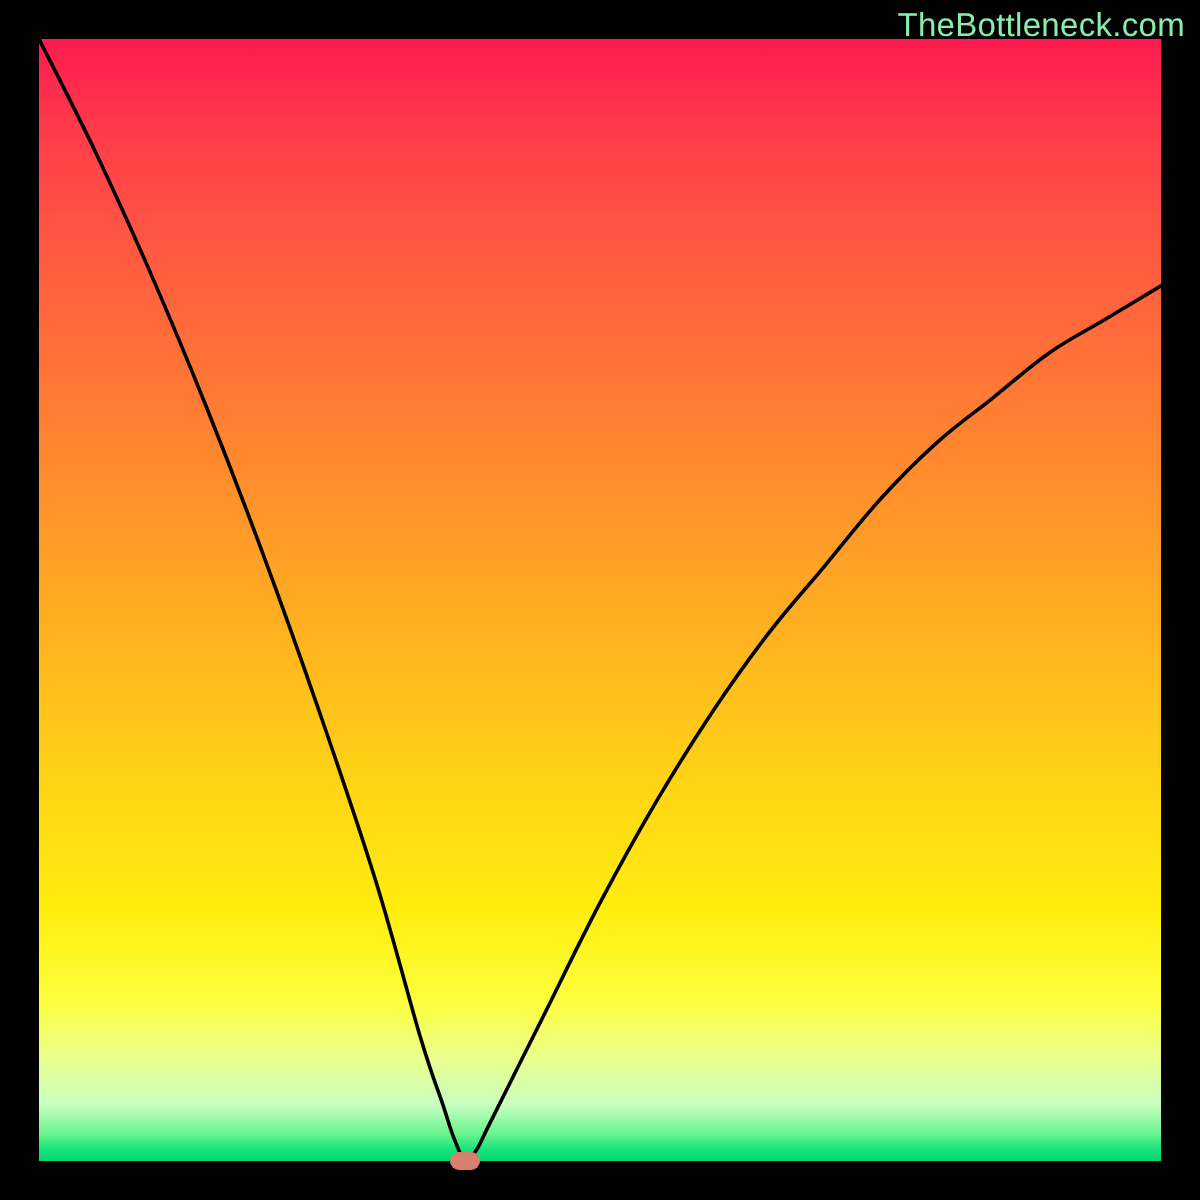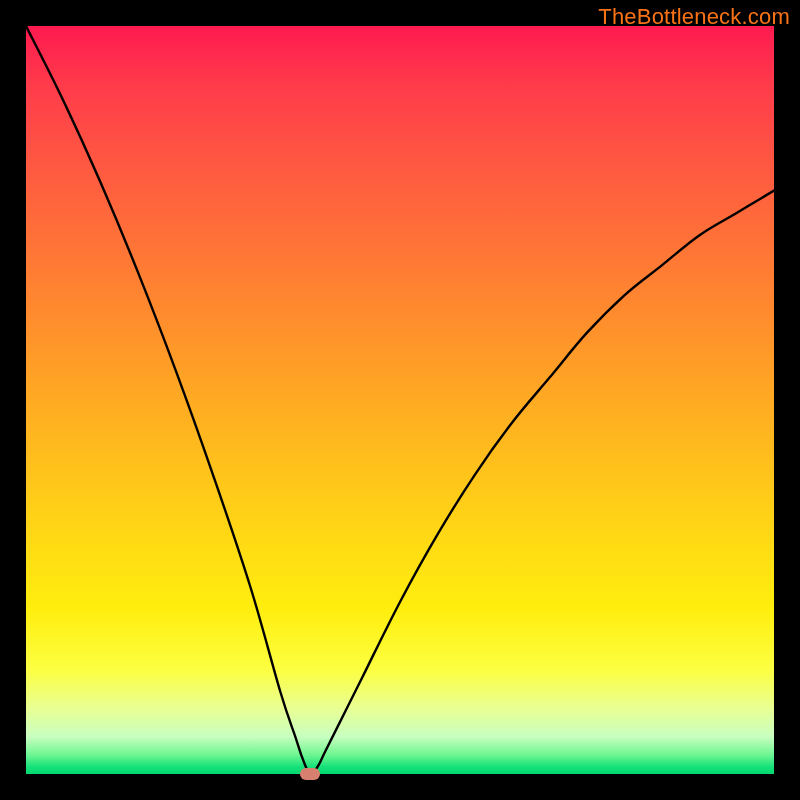--- a/index.html
+++ b/index.html
@@ -37,21 +37,21 @@
       #eaff90 91%,
       #c8ffc0 95%,
       #6cf590 97.5%,
       #17e27a 99%,
       #00d870 100%);
   }
   .watermark {
     position: absolute;
     top: 4px;
     right: 10px;
-    color: #f97316;
+    color: #86efac;
     font-size: 22px;
     letter-spacing: 0.2px;
     font-weight: 500;
   }
   svg.curve {
     position: absolute;
     left: 0;
     top: 0;
     width: 748px;
     height: 748px;

